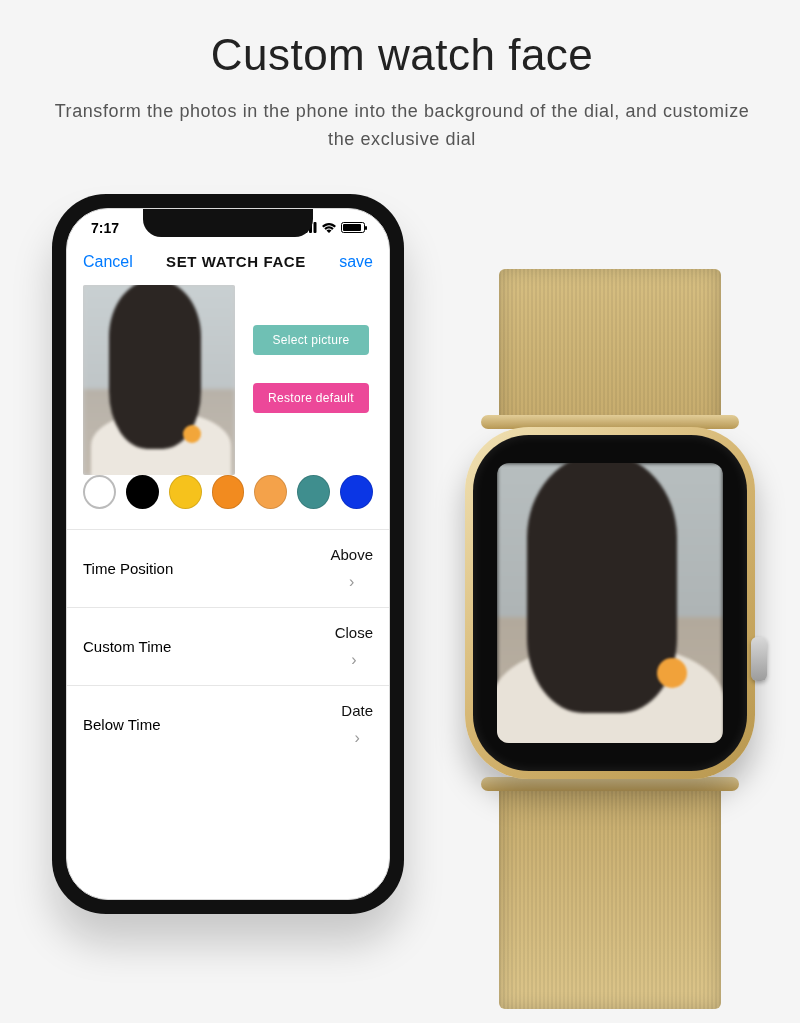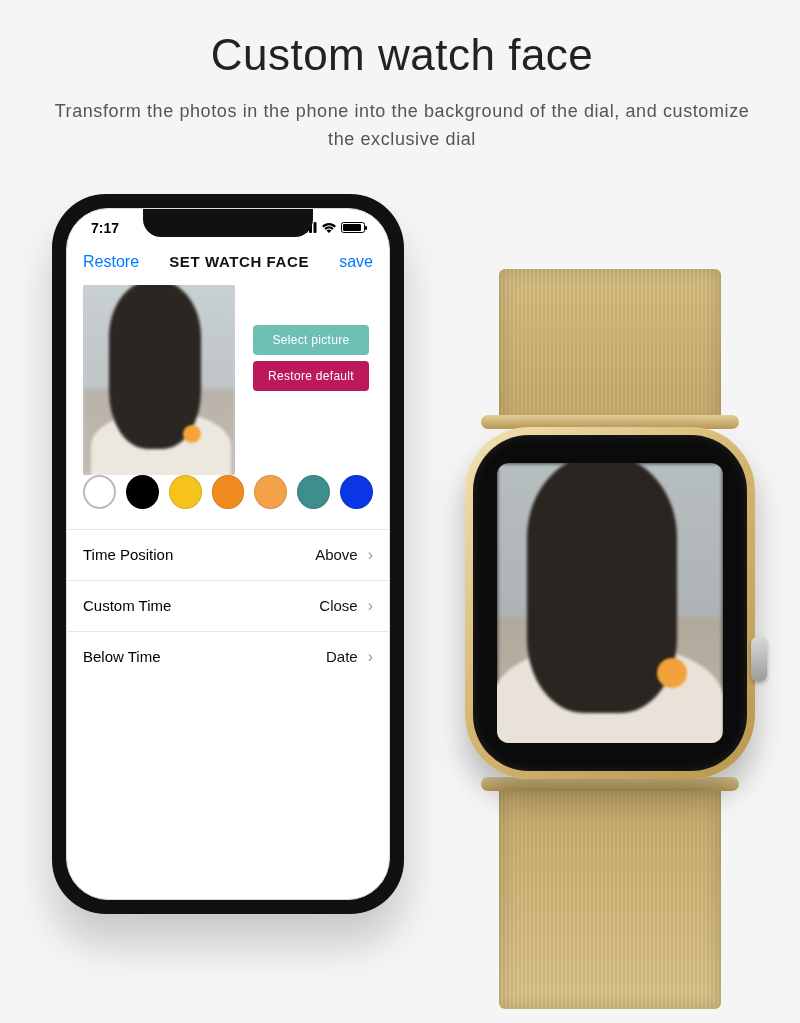--- a/index.html
+++ b/index.html
@@ -130,32 +130,32 @@
     position:absolute; left:8px; bottom:-6px; width:140px; height:70px;
     background:#ece7df; border-radius:50% 50% 0 0;
     filter: blur(1.5px);
   }
   .preview-flower {
     position:absolute; left:100px; bottom:32px; width:18px; height:18px;
     background:#f2a63a; border-radius:50%;
     filter: blur(1px);
   }
   .btn-col {
-    display:flex; flex-direction:column; gap:6px;
+    display:flex; flex-direction:column; gap:28px;
     margin-top: 40px;
   }
   .pbtn {
     width: 116px; height: 30px;
     border-radius: 4px; color:#fff;
     font-size: 12px; display:flex;
     align-items:center; justify-content:center;
     letter-spacing:.3px;
   }
   .pbtn.primary { background:#6fc0b4; }
-  .pbtn.secondary { background:#be185d; }
+  .pbtn.secondary { background:#ec4899; }
 
   .section-label {
     font-size:16px; color:#000; padding: 24px 16px 12px 16px;
     font-weight:400;
   }
   .swatches {
     display:flex; gap:10px; padding:0 16px 20px 16px;
   }
   .swatch {
     width:34px; height:34px; border-radius:50%;
@@ -165,20 +165,21 @@
 
   .setting-row {
     display:flex; justify-content:space-between;
     align-items:center; padding: 16px 16px;
     border-top:1px solid #e6e6e6;
     font-size:15px; color:#000;
   }
   .setting-row .val {
     display:flex; align-items:center; gap:10px;
     color:#111;
+    flex-direction:column;
   }
   .chev { font-size:16px; color:#999; }
 
   
   .watch-wrap {
     position:absolute; left:455px; top:75px;
     width:310px; height:720px;
   }
   .band {
     position:absolute; left:44px; width:222px;
@@ -280,21 +281,21 @@
           <span class="wifi">
             <svg width="16" height="11" viewBox="0 0 16 11">
                 <path fill="#000" d="M8 11 L5.5 8.5 C6.2 7.8 7.1 7.4 8 7.4 s1.8.4 2.5 1.1 Z M3.3 6.3 C4.6 5 6.3 4.3 8 4.3 s3.4.7 4.7 2 l-1.6 1.6 C10.2 7 9.1 6.5 8 6.5 s-2.2.5-3.1 1.4 Z M1 4 C2.9 2.1 5.4 1 8 1 s5.1 1.1 7 3 l-1.6 1.6 C11.9 4.1 10 3.2 8 3.2 S4.1 4.1 2.6 5.6 Z"></path>
               </svg>
           </span>
           <span class="battery"></span>
         </span>
       </div>
 
       <div class="nav-bar">
-        <span class="nav-left">Restore</span>
+        <span class="nav-left">Cancel</span>
         <span class="nav-title">SET WATCH FACE</span>
         <span class="nav-right">save</span>
       </div>
 
       <div class="preview-row">
         <div class="preview-box">
           <div class="preview-sky"></div>
           <div class="preview-shoulders"></div>
           <div class="preview-hair"></div>
           <div class="preview-flower"></div>

